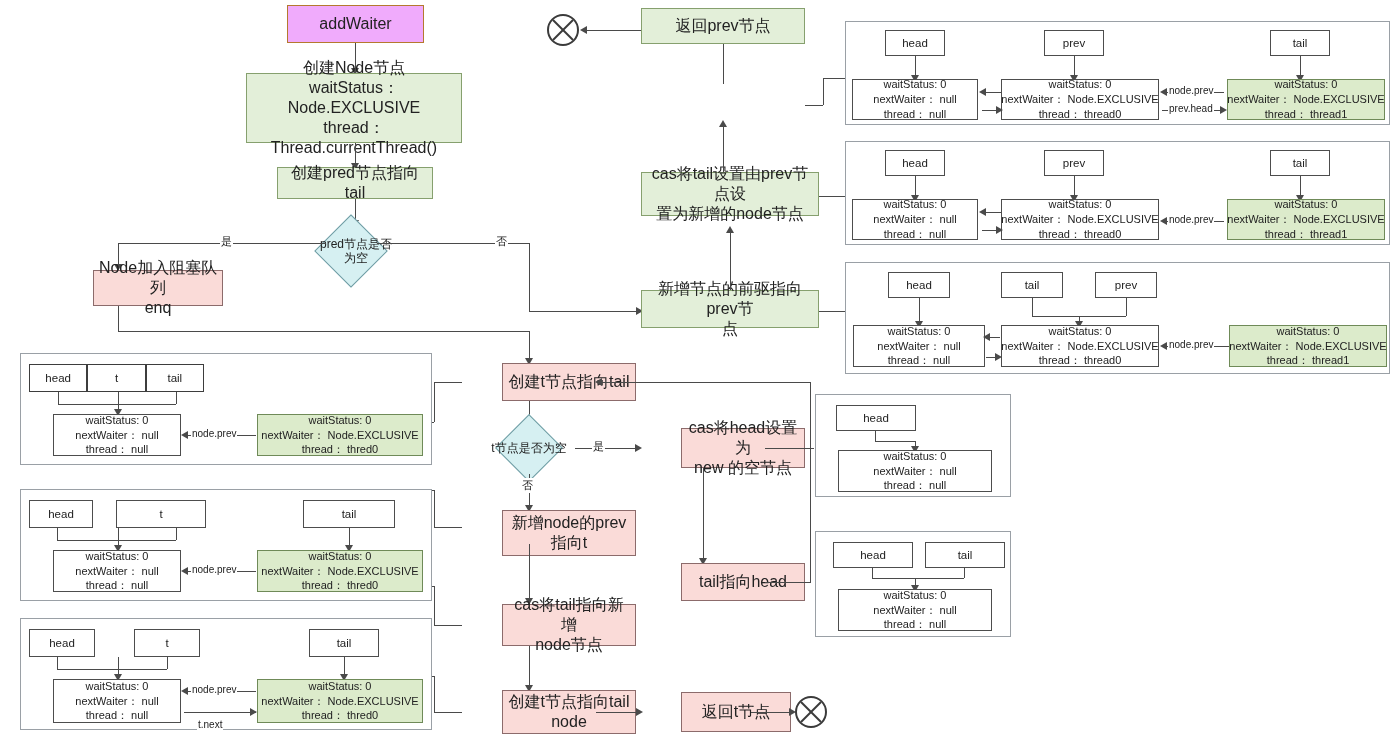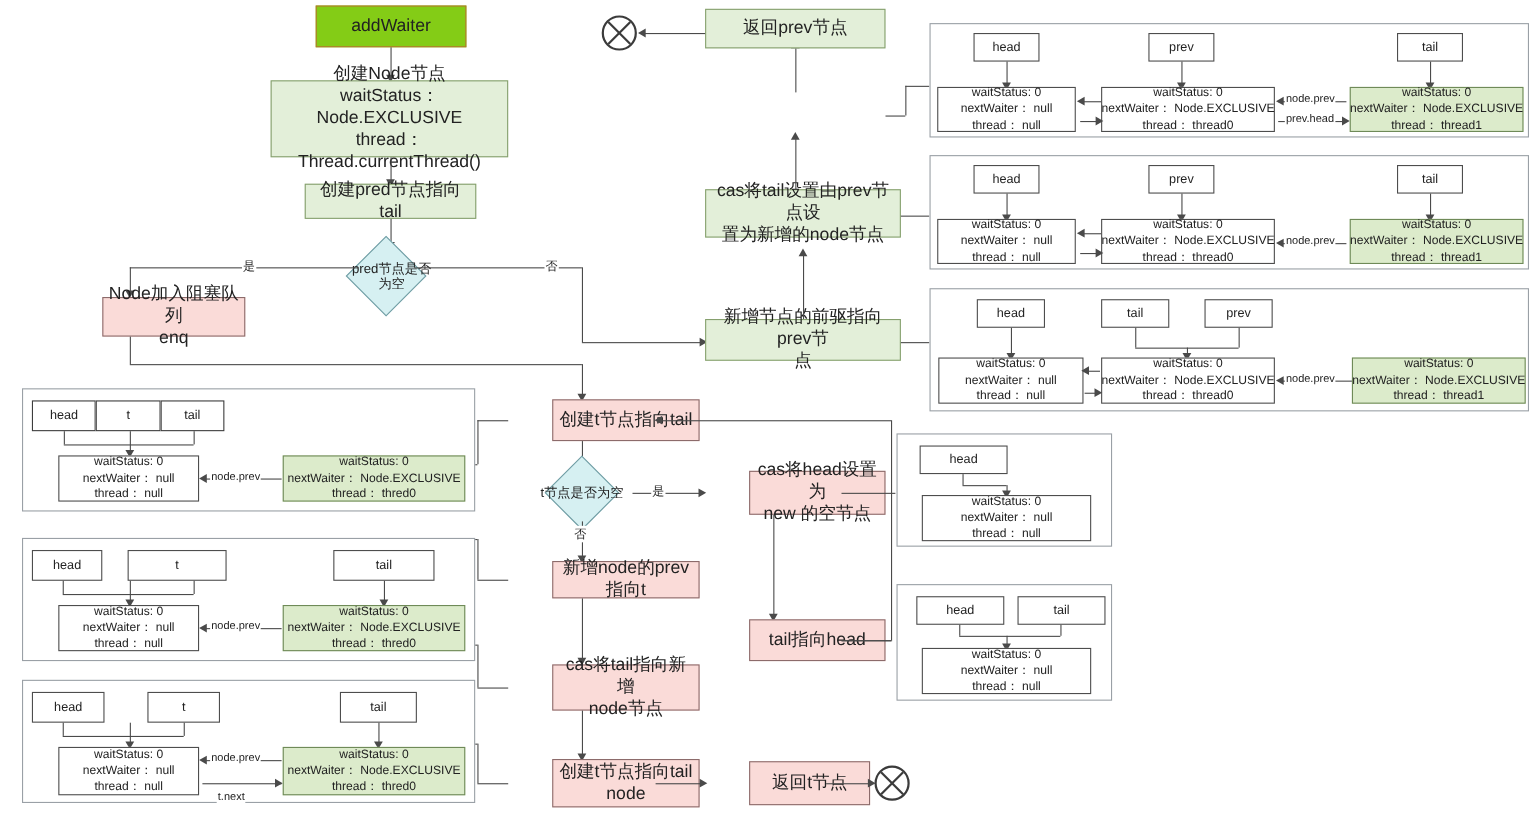--- a/index.html
+++ b/index.html
@@ -2,21 +2,21 @@
 <html><head>
 <meta charset="utf-8">
 <style>
   html,body{margin:0;padding:0;background:#ffffff;}
   body{font-family:"Liberation Sans","DejaVu Sans",sans-serif;}
   #canvas{position:relative;width:1400px;height:739px;background:#fff;overflow:hidden;}
 
   .node{position:absolute;box-sizing:border-box;display:flex;align-items:center;
         justify-content:center;text-align:center;border:1px solid #7d7d7d;
         font-size:16px;color:#222;line-height:1.25;padding:2px 4px;}
-  .node.orange{background:#84cc16;border-color:#b5792e;}
+  .node.orange{background:#f0abfc;border-color:#b5792e;}
   .node.green{background:#e3efd9;border-color:#86a06e;}
   .node.pink{background:#fadbd8;border-color:#8c6b6b;margin-left:40px;}
 
   .diamond{position:absolute;box-sizing:border-box;background:#d6f0f2;
            border:1px solid #6f9ca3;transform:rotate(45deg);}
   .diamond-label{position:absolute;display:flex;align-items:center;justify-content:center;
                  text-align:center;font-size:12px;color:#222;line-height:1.2;
                  pointer-events:none;}
 
   .term{position:absolute;border:2px solid #3b3b3b;border-radius:50%;box-sizing:border-box;background:#fff;}
@@ -105,21 +105,21 @@
   <div class="diamond-label" style="left:473px;top:438px;width:112px;height:20px;">t节点是否为空</div>
 
   <div class="ln lh" style="left:575px;top:448px;width:64px;"></div>
   <div class="arrow ar-right" style="left:635px;top:444px;"></div>
   <div class="elabel" style="left:592px;top:439px;">是</div>
 
   <div class="ln lv" style="left:529px;top:474px;height:34px;"></div>
   <div class="arrow ar-down" style="left:525px;top:505px;"></div>
   <div class="elabel" style="left:521px;top:478px;">否</div>
 
-  <div class="node pink" style="left:462px;top:510px;width:134px;height:34px;">新增node的prev指向t</div>
+  <div class="node pink" style="left:462px;top:510px;width:134px;height:46px;">新增node的prev指向t</div>
   <div class="ln lv" style="left:529px;top:544px;height:57px;"></div>
   <div class="arrow ar-down" style="left:525px;top:598px;"></div>
 
   <div class="node pink" style="left:462px;top:604px;width:134px;height:42px;flex-direction:column;">
     <span>cas将tail指向新增</span>
     <span>node节点</span>
   </div>
   <div class="ln lv" style="left:529px;top:646px;height:42px;"></div>
   <div class="arrow ar-down" style="left:525px;top:685px;"></div>
 

